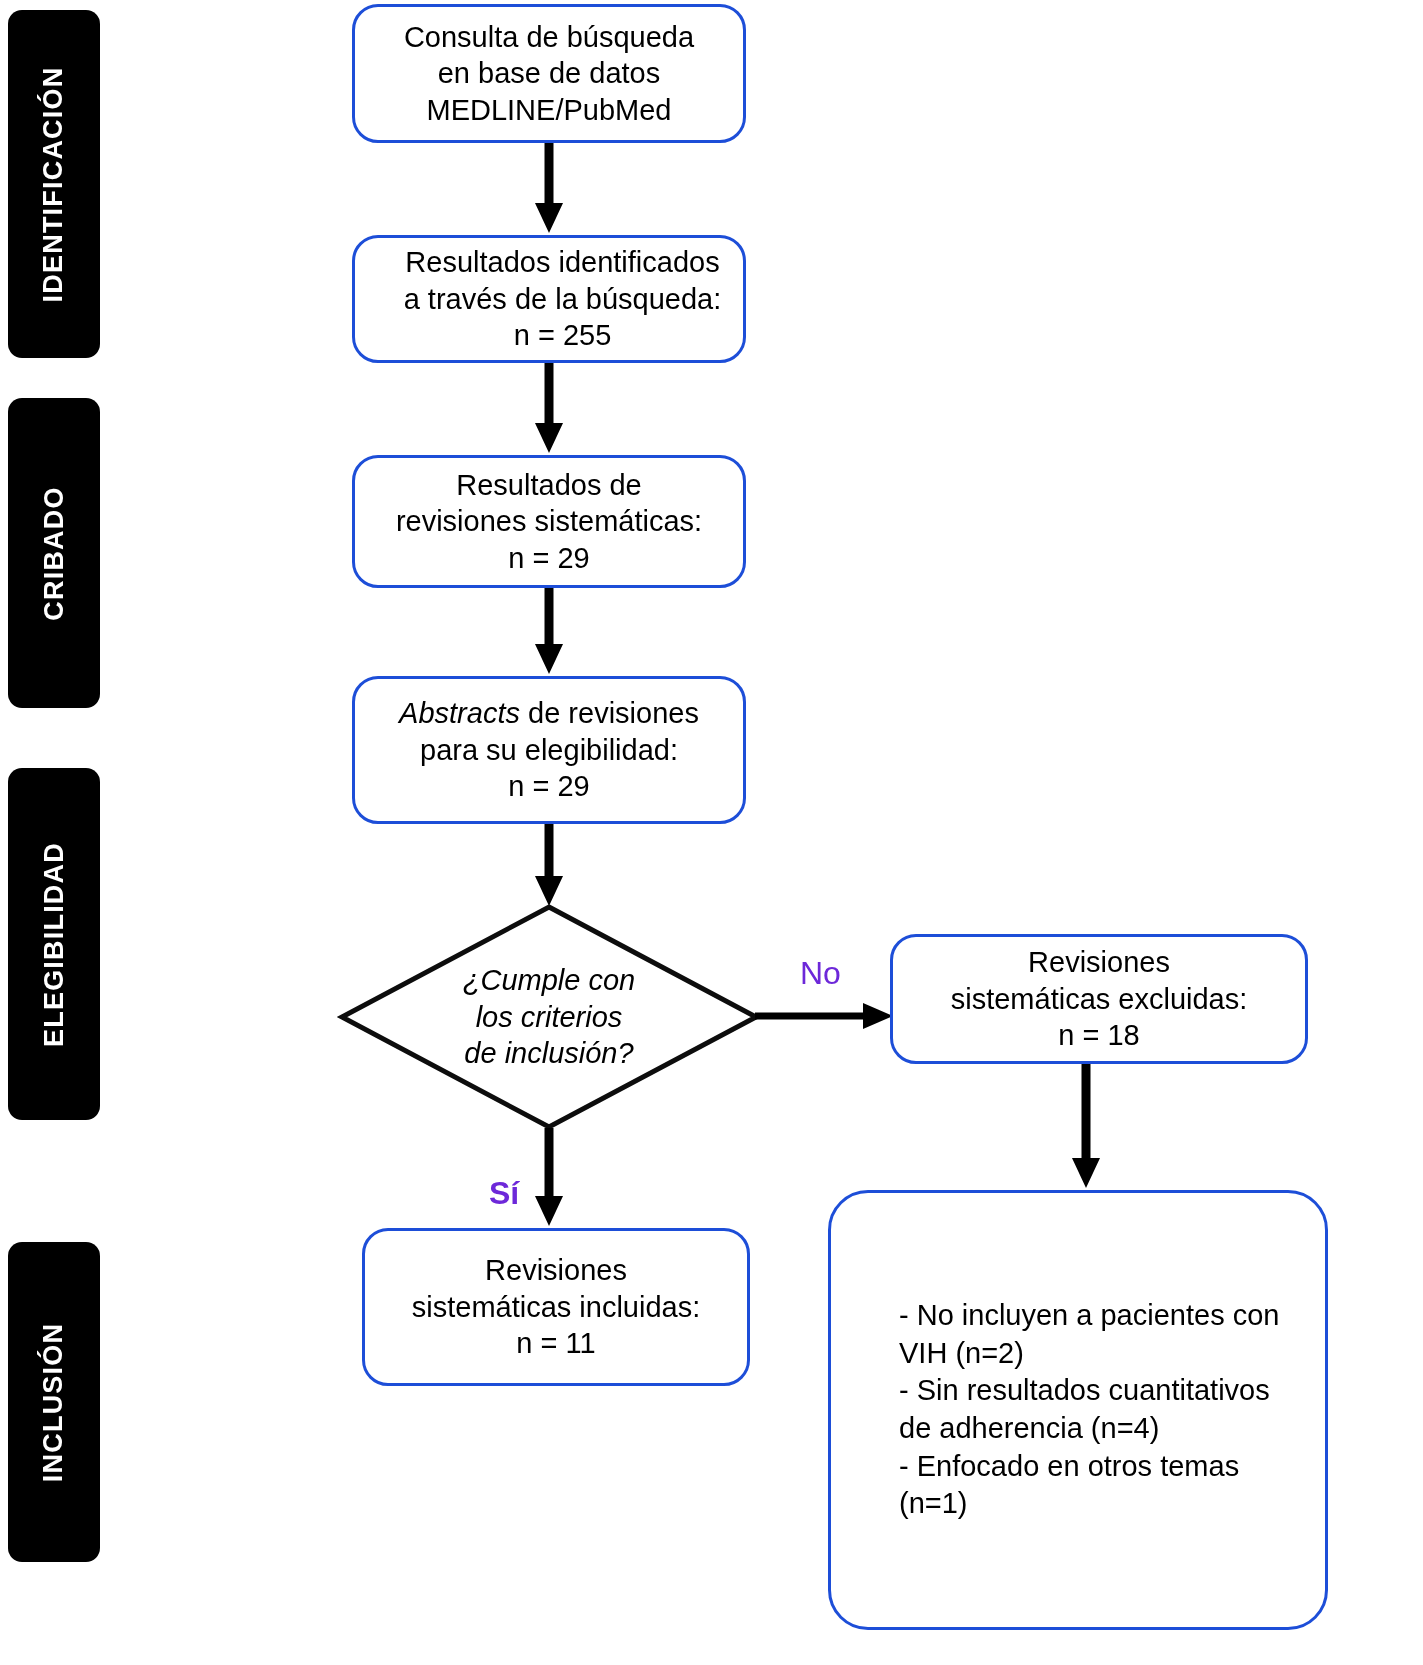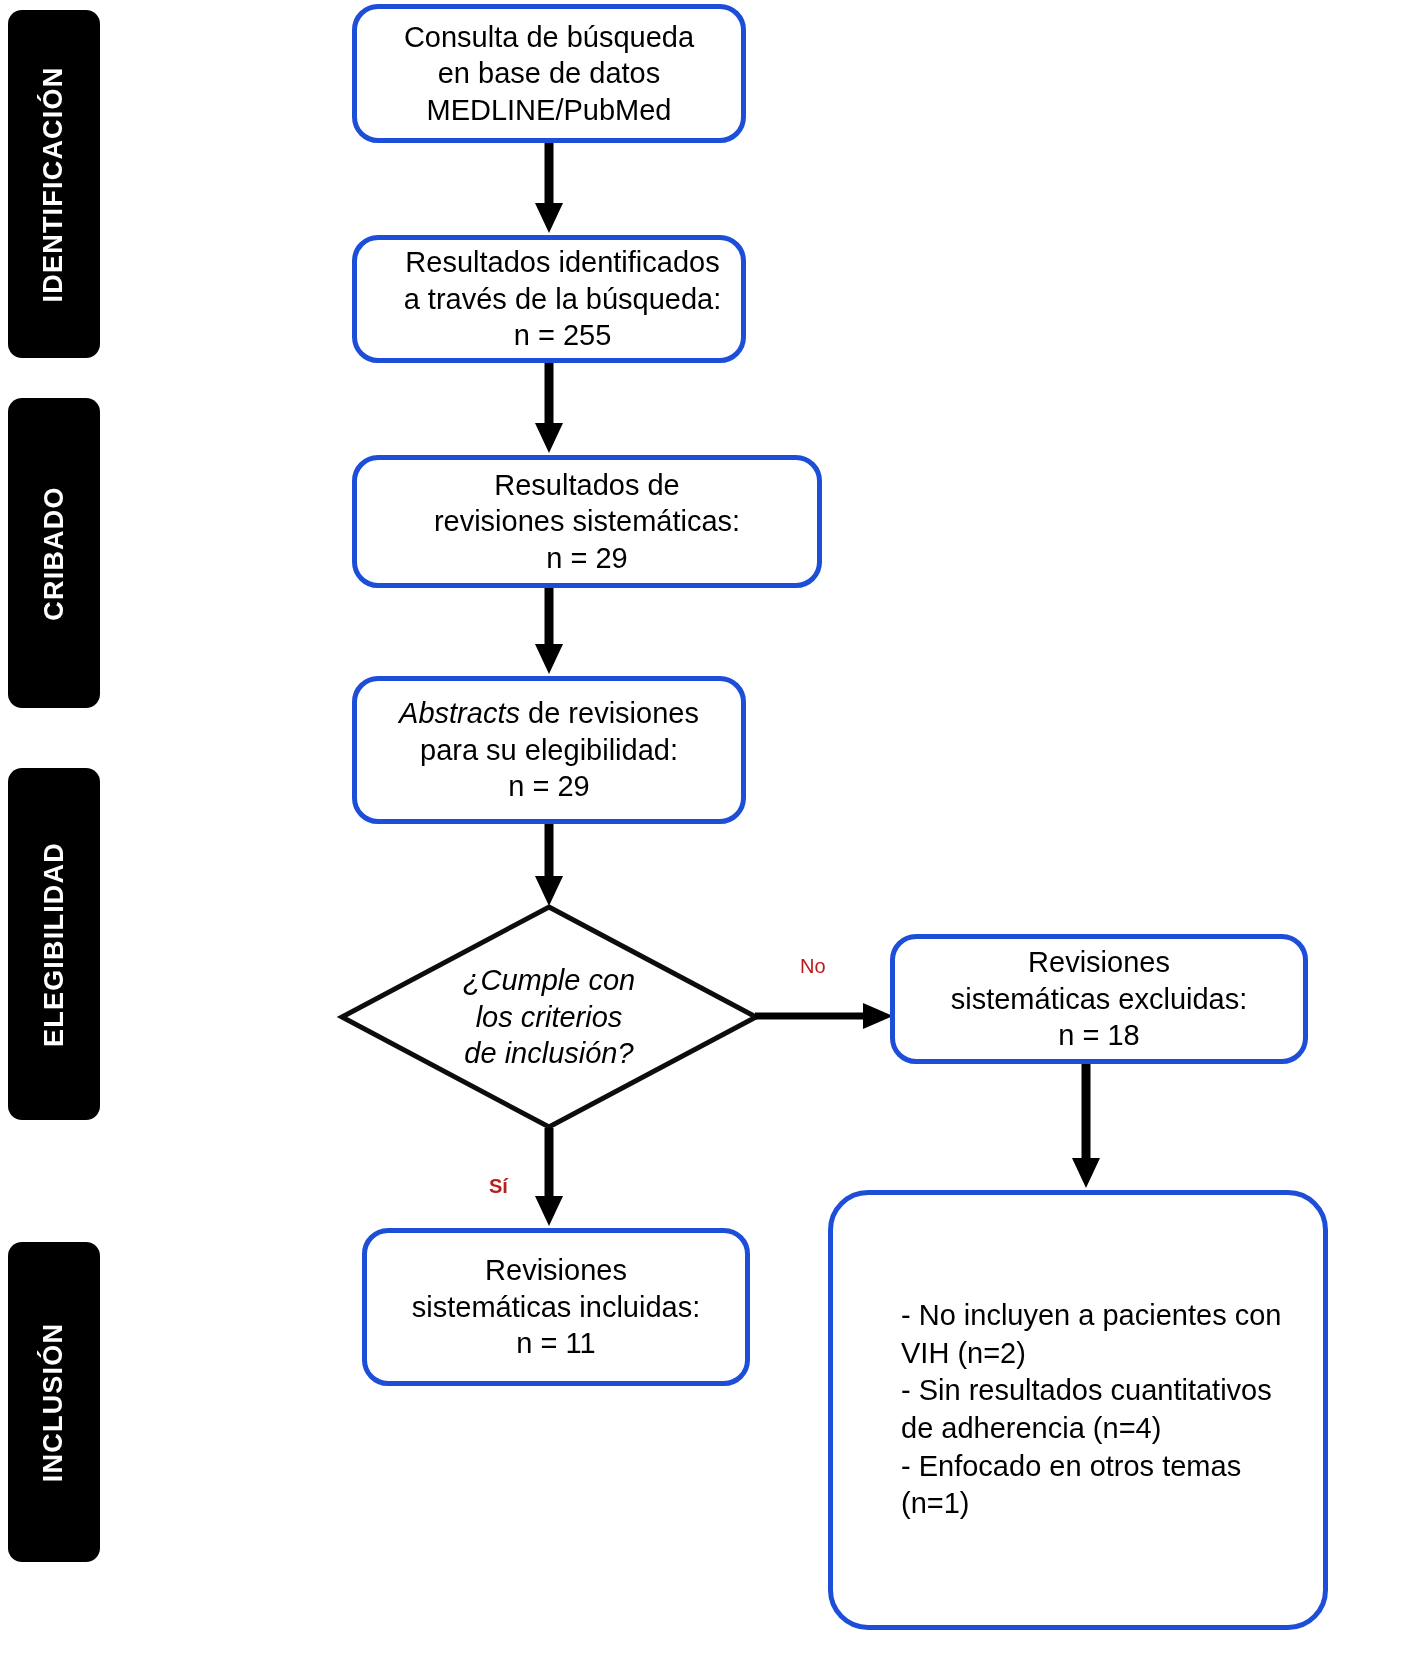--- a/index.html
+++ b/index.html
@@ -32,21 +32,21 @@
     letter-spacing: 1.2px;
     font-size: 27px;
     white-space: nowrap;
     transform: rotate(-90deg);
     transform-origin: center center;
   }
 
   
   .node {
     position: absolute;
-    border: 5px solid #1d4ed8;
+    border: 3px solid #1d4ed8;
     border-radius: 26px;
     background: #ffffff;
     display: flex;
     align-items: center;
     justify-content: center;
     text-align: center;
   }
   .node-text {
     font-size: 29px;
     line-height: 1.26;
@@ -86,22 +86,22 @@
     color: #000000;
     pointer-events: none;
   }
 
   
   .conn { position: absolute; }
   .conn svg { display: block; overflow: visible; }
 
   .edge-label {
     position: absolute;
-    font-size: 20px;
-    color: #b91c1c;
+    font-size: 32px;
+    color: #6d28d9;
     white-space: nowrap;
   }
 </style>
 </head>
 <body>
 
 <div id="canvas">
 
   <div class="stage-bar" style="left:8px; top:10px; width:92px; height:348px;">
     <span class="stage-label">IDENTIFICACIÓN</span>
@@ -142,21 +142,21 @@
     </div>
   </div>
 
   <div class="conn" style="left:531px; top:363px; width:36px; height:92px;">
     <svg width="36" height="92" viewBox="0 0 36 92">
       <line x1="18" y1="0" x2="18" y2="66" stroke="#000" stroke-width="9"></line>
       <polygon points="18,90 4,60 32,60" fill="#000"></polygon>
     </svg>
   </div>
 
-  <div class="node" style="left:352px; top:455px; width:470px; height:133px;">
+  <div class="node" style="left:352px; top:455px; width:394px; height:133px;">
     <div class="node-text">
       <div>Resultados de</div>
       <div>revisiones sistemáticas:</div>
       <div>n = 29</div>
     </div>
   </div>
 
   <div class="conn" style="left:531px; top:588px; width:36px; height:88px;">
     <svg width="36" height="88" viewBox="0 0 36 88">
       <line x1="18" y1="0" x2="18" y2="62" stroke="#000" stroke-width="9"></line>

